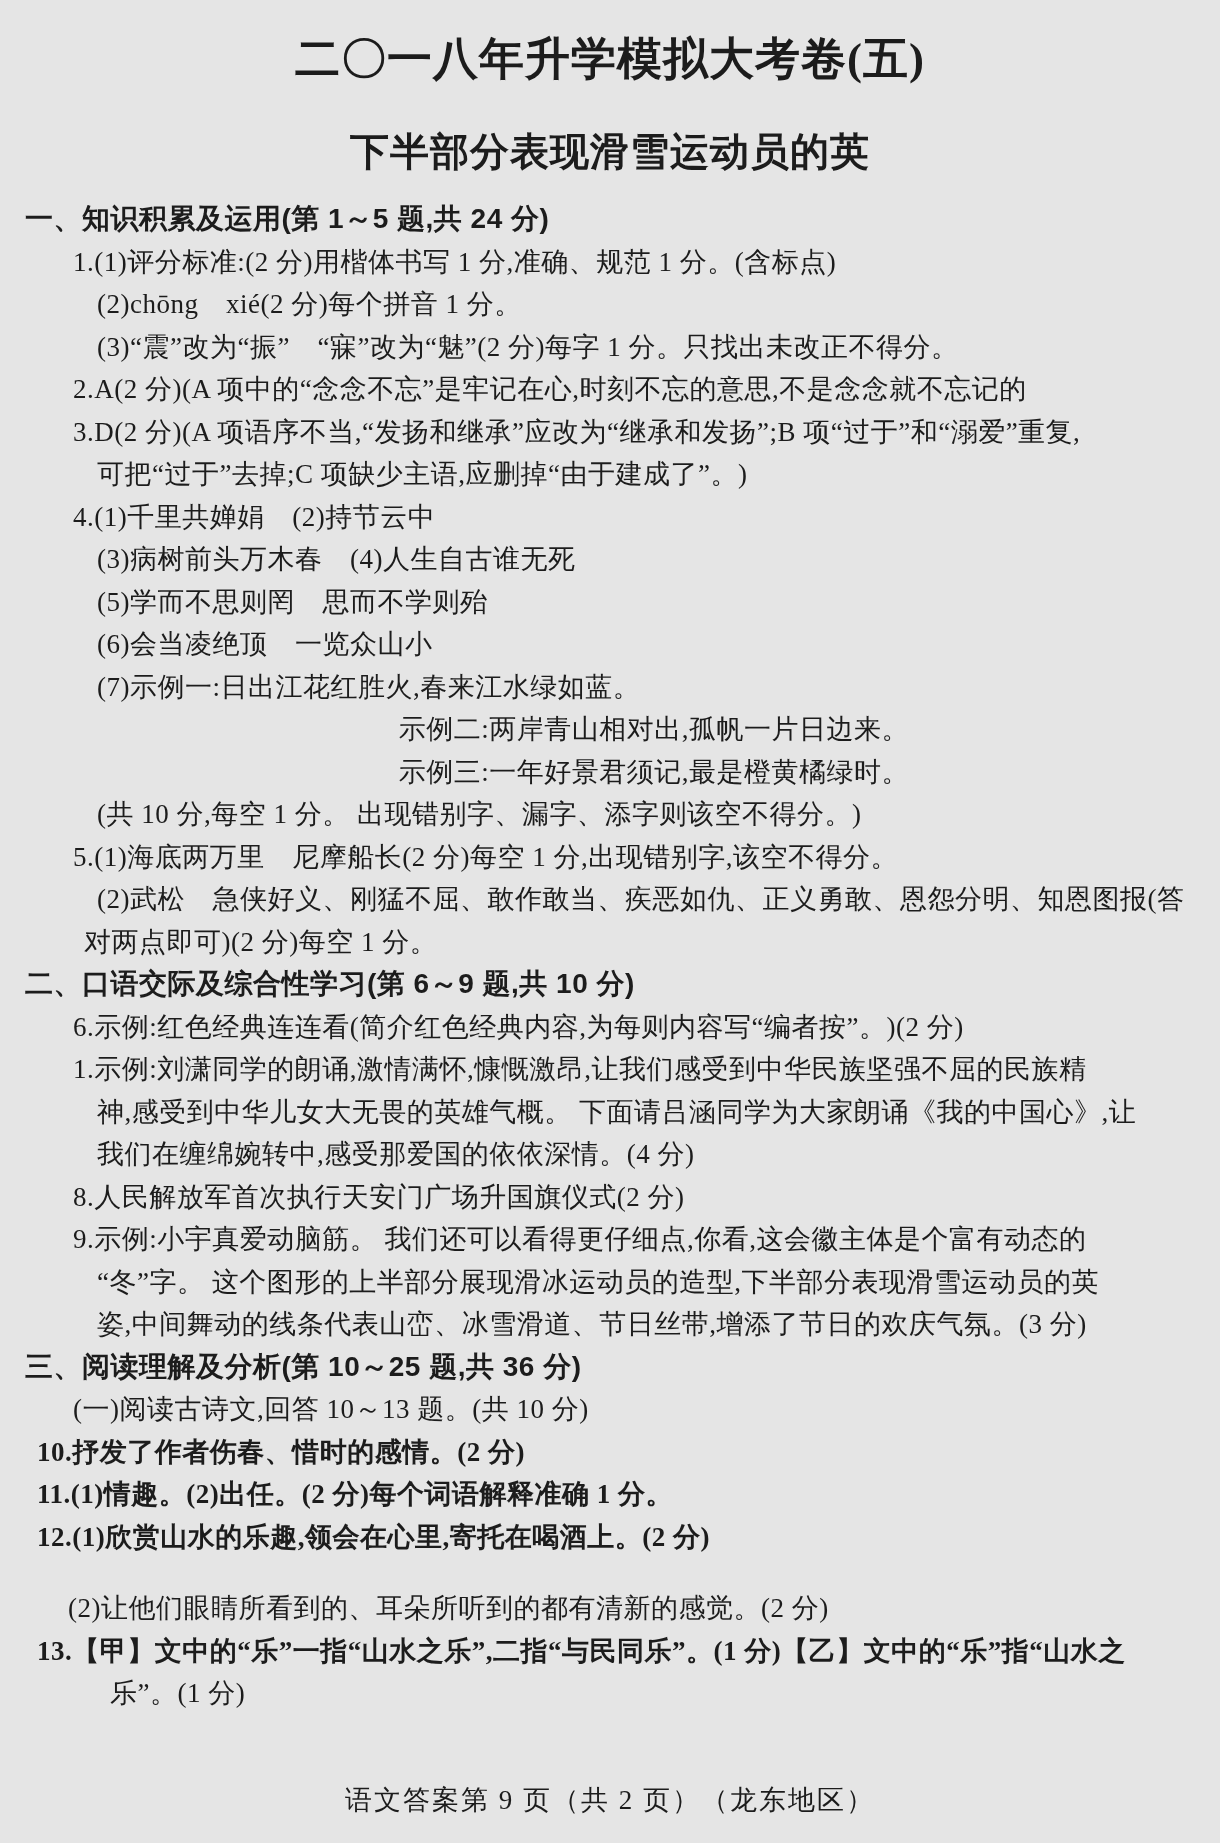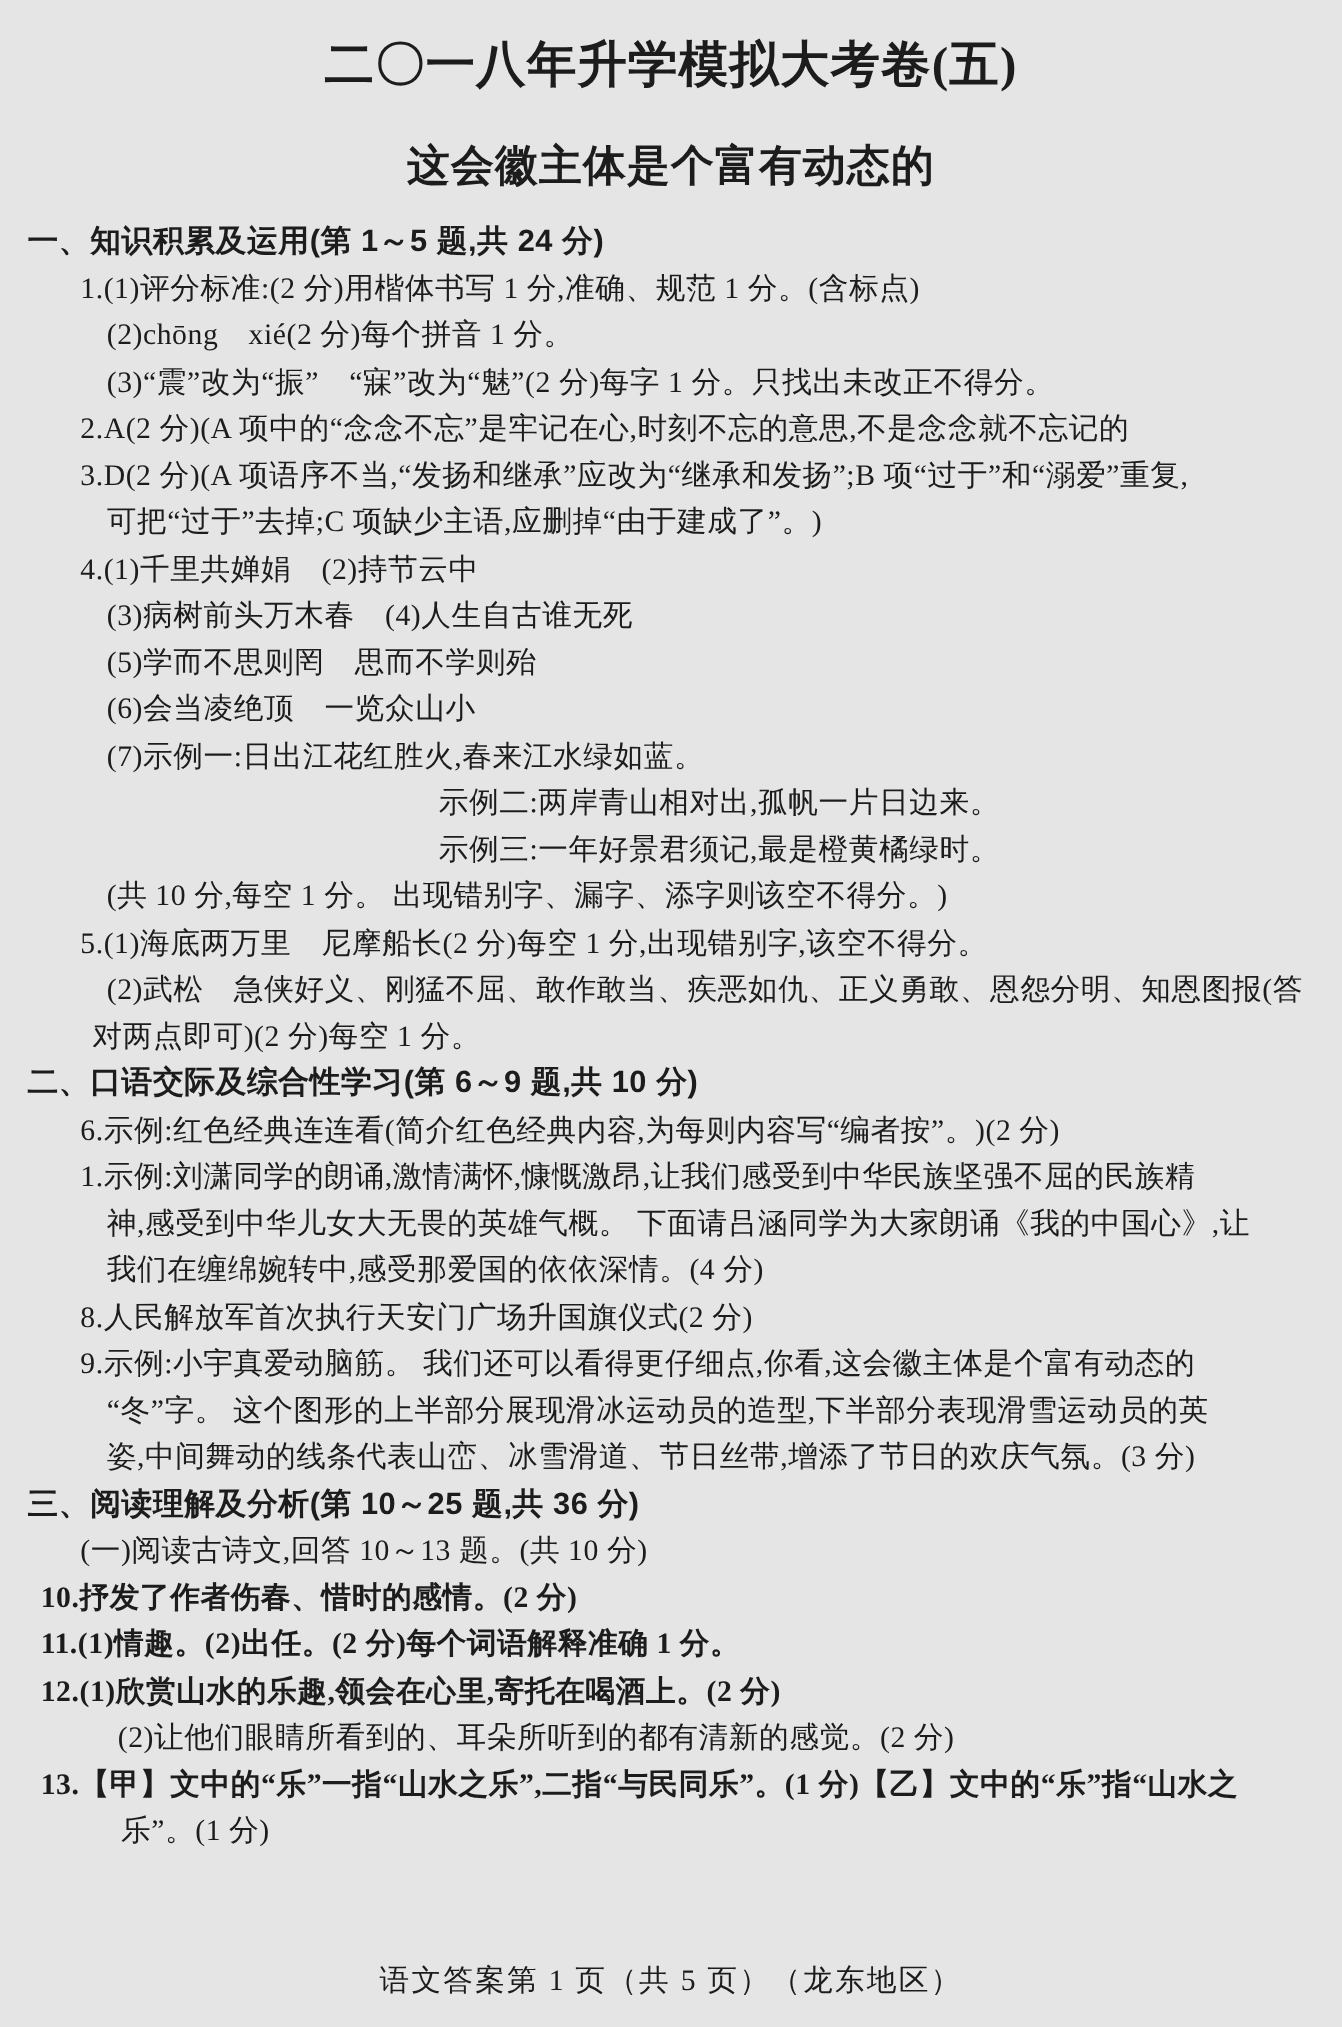--- a/index.html
+++ b/index.html
@@ -46,40 +46,40 @@
     font-family: "Liberation Sans", "DejaVu Sans", sans-serif;
     font-weight: bold;
     font-size: 28px;
     padding-left: 25px;
   }
   
   .ln.item  { padding-left: 97px;  text-indent: -24px; }
   .ln.item2 { padding-left: 65px;  text-indent: -28px; font-weight: bold; }
   
   .ln.sub    { padding-left: 97px; }
-  .ln.sub12  { padding-left: 107px; }
+  .ln.sub12  { padding-left: 68px; margin-top: 29px; }
   .ln.ex     { padding-left: 88px; text-align: center; }
   .ln.cont5  { padding-left: 63px; margin-left: 21px; }
   .ln.cont13 { padding-left: 110px; }
   .footer {
     position: absolute;
     left: 0; right: 0;
     top: 1782px;
     text-align: center;
     font-size: 27px;
     letter-spacing: 2px;
     white-space: nowrap;
   }
 </style>
 </head>
 <body>
 
 <div class="page">
   <h1 class="title">二〇一八年升学模拟大考卷(五)</h1>
-  <h2 class="subtitle">这会徽主体是个富有动态的</h2>
+  <h2 class="subtitle">下半部分表现滑雪运动员的英</h2>
   <div class="content" id="content">
       <p class="ln sec">一、知识积累及运用(第 1～5 题,共 24 分)</p>
       <p class="ln item">1.(1)评分标准:(2 分)用楷体书写 1 分,准确、规范 1 分。(含标点)</p>
       <p class="ln sub">(2)chōng　xié(2 分)每个拼音 1 分。</p>
       <p class="ln sub">(3)“震”改为“振”　“寐”改为“魅”(2 分)每字 1 分。只找出未改正不得分。</p>
       <p class="ln item">2.A(2 分)(A 项中的“念念不忘”是牢记在心,时刻不忘的意思,不是念念就不忘记的</p>
       <p class="ln item">3.D(2 分)(A 项语序不当,“发扬和继承”应改为“继承和发扬”;B 项“过于”和“溺爱”重复,</p>
       <p class="ln sub">可把“过于”去掉;C 项缺少主语,应删掉“由于建成了”。)</p>
       <p class="ln item">4.(1)千里共婵娟　(2)持节云中</p>
       <p class="ln sub">(3)病树前头万木春　(4)人生自古谁无死</p>
@@ -103,14 +103,14 @@
       <p class="ln sub">姿,中间舞动的线条代表山峦、冰雪滑道、节日丝带,增添了节日的欢庆气氛。(3 分)</p>
       <p class="ln sec">三、阅读理解及分析(第 10～25 题,共 36 分)</p>
       <p class="ln item">(一)阅读古诗文,回答 10～13 题。(共 10 分)</p>
       <p class="ln item2">10.抒发了作者伤春、惜时的感情。(2 分)</p>
       <p class="ln item2">11.(1)情趣。(2)出任。(2 分)每个词语解释准确 1 分。</p>
       <p class="ln item2">12.(1)欣赏山水的乐趣,领会在心里,寄托在喝酒上。(2 分)</p>
       <p class="ln sub12">(2)让他们眼睛所看到的、耳朵所听到的都有清新的感觉。(2 分)</p>
       <p class="ln item2">13.【甲】文中的“乐”一指“山水之乐”,二指“与民同乐”。(1 分)【乙】文中的“乐”指“山水之</p>
       <p class="ln cont13">乐”。(1 分)</p>
     </div>
-  <div class="footer">语文答案第 1 页（共 5 页）（龙东地区）</div>
+  <div class="footer">语文答案第 9 页（共 2 页）（龙东地区）</div>
 </div>
 
 </body></html>

